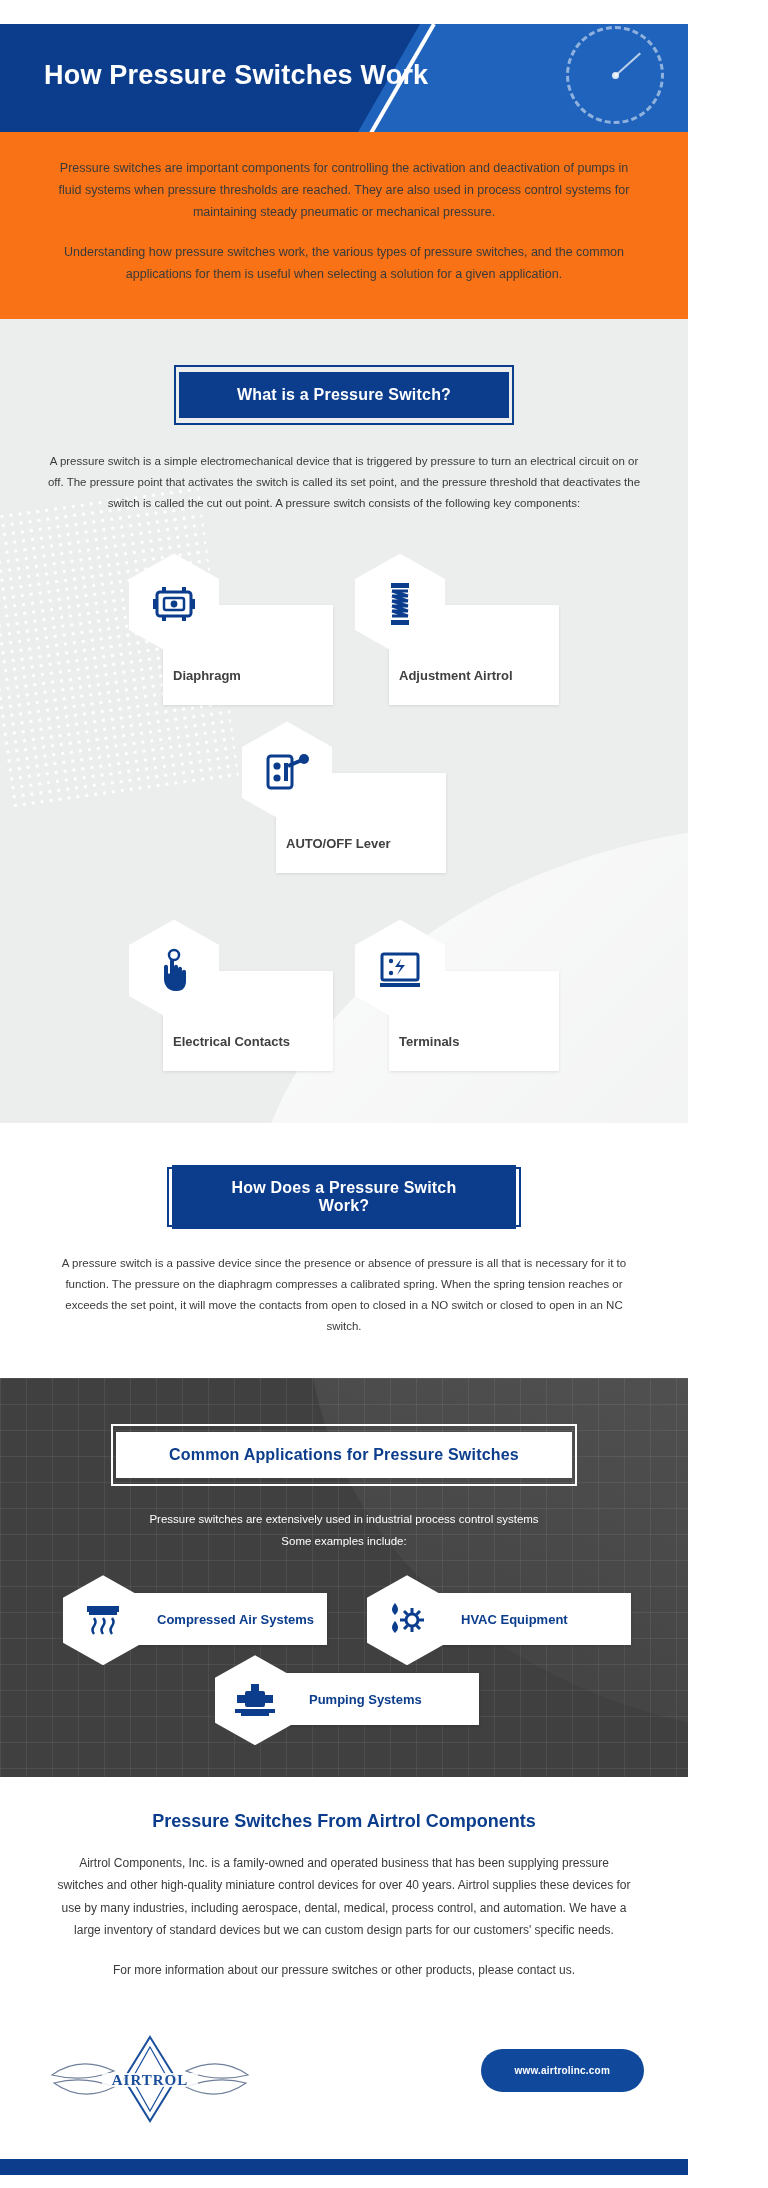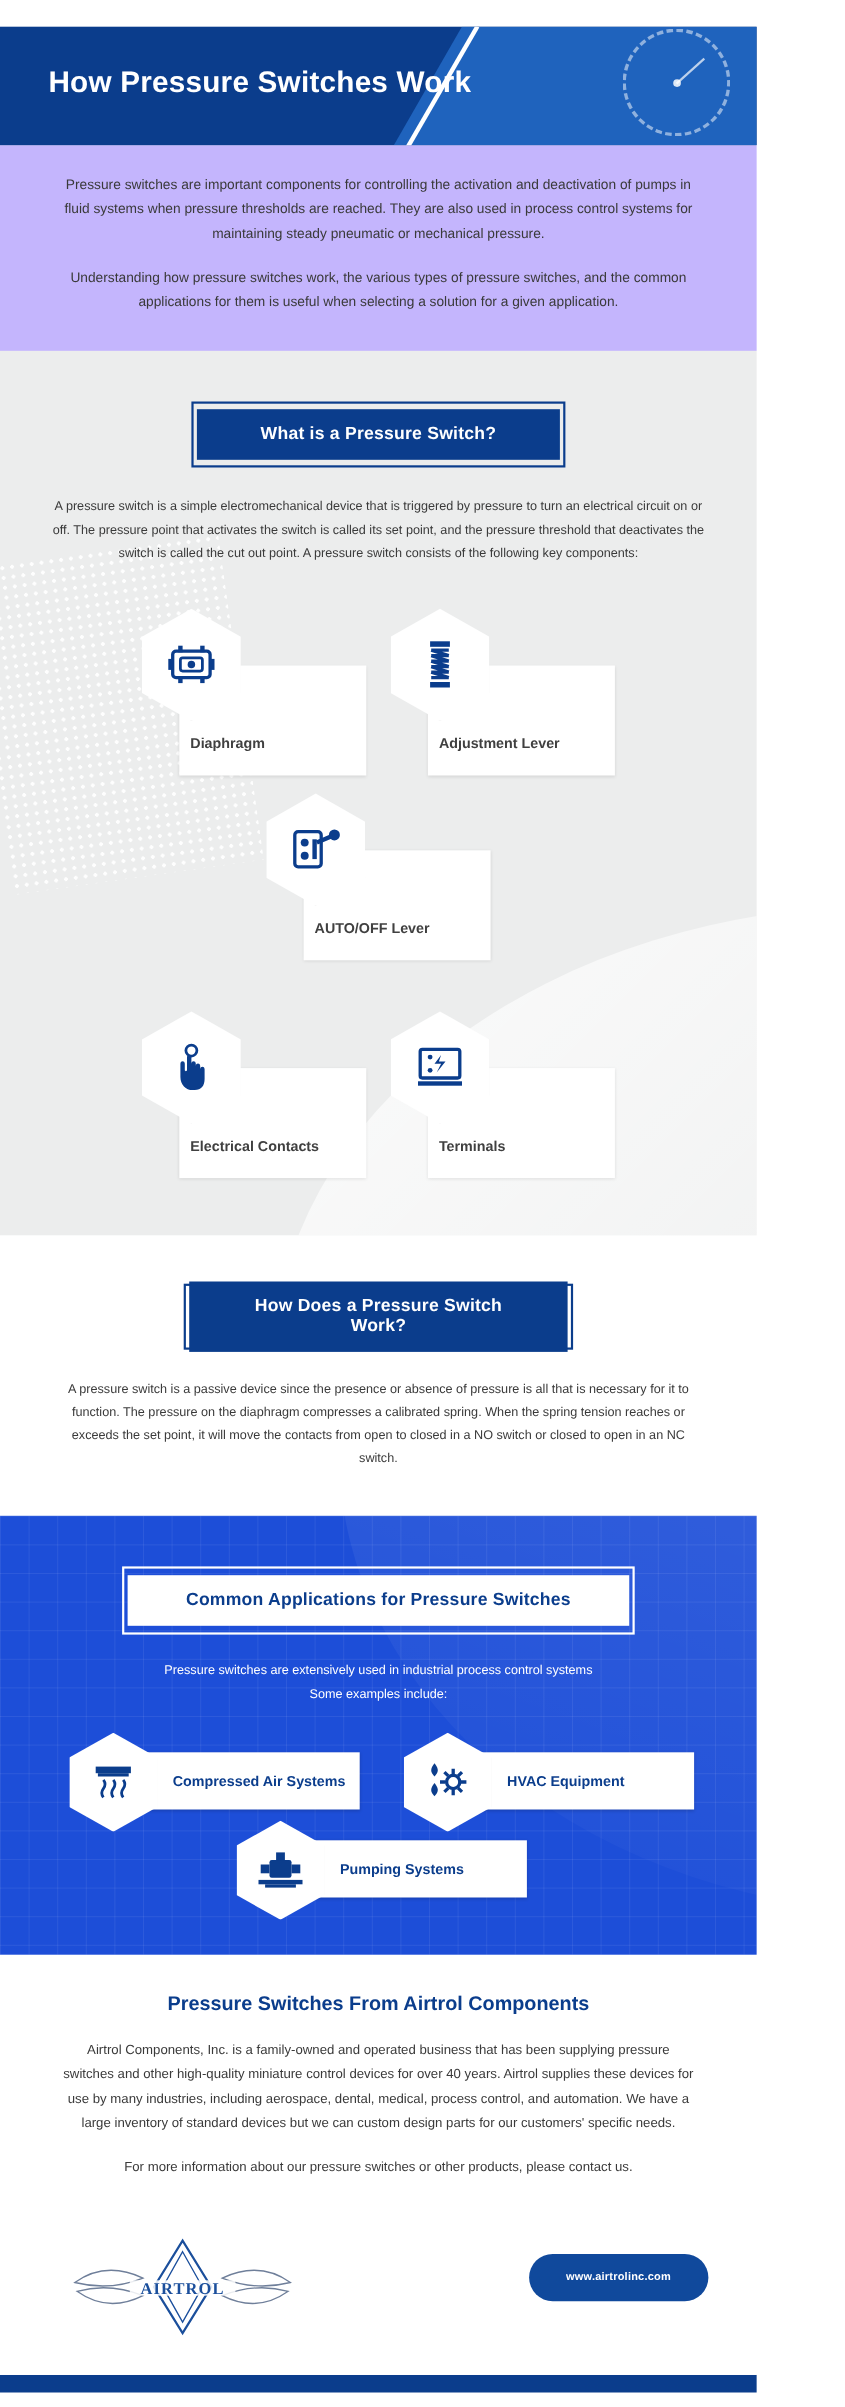--- a/index.html
+++ b/index.html
@@ -85,21 +85,21 @@
     margin: 0;
     color: #ffffff;
     font-size: 27px;
     font-weight: bold;
     letter-spacing: 0.2px;
   }
 
   
   .intro {
     padding: 26px 52px 34px 52px;
-    background: #c4b5fd;
+    background: #f97316;
   }
   .intro p {
     margin: 0 0 18px 0;
     font-size: 12.5px;
     line-height: 1.75;
     text-align: center;
     color: #3a3a3a;
   }
   .intro p:last-child { margin-bottom: 0; }
 
@@ -226,21 +226,21 @@
 
   
   .white-section {
     background: #ffffff;
     padding: 44px 0 42px 0;
   }
 
   
   .blue-section {
     position: relative;
-    background: #1d4ed8;
+    background: #404040;
     padding: 46px 0 52px 0;
     overflow: hidden;
   }
   .blue-grid {
     position: absolute;
     inset: 0;
     background-image:
       linear-gradient(rgba(255,255,255,0.07) 1px, transparent 1px),
       linear-gradient(90deg, rgba(255,255,255,0.07) 1px, transparent 1px);
     background-size: 26px 26px;
@@ -321,21 +321,21 @@
     color: #3a3a3a;
   }
 
   .footer-bar {
     position: relative;
     height: 150px;
     background: #ffffff;
   }
   .logo {
     position: absolute;
-    left: 56px;
+    left: 40px;
     top: 22px;
     width: 220px;
     height: 96px;
   }
   .logo svg { display: block; }
   .cta {
     position: absolute;
     right: 44px;
     top: 40px;
     background: #10499c;
@@ -405,21 +405,21 @@
 
       <div class="card">
         <div class="card-box"></div>
         <div class="hexicon">
           <svg width="42" height="48" viewBox="0 0 42 48" fill="none" stroke="#0b3d8c" stroke-width="3">
             <rect x="12" y="3" width="18" height="5" fill="#0b3d8c" stroke="none"></rect>
             <path d="M13 11 h16 M13 11 L29 16 M29 16 h-16 M13 16 L29 21 M29 21 h-16 M13 21 L29 26 M29 26 h-16 M13 26 L29 31 M29 31 h-16 M13 31 L29 36 M29 36 h-16"></path>
             <rect x="12" y="40" width="18" height="5" fill="#0b3d8c" stroke="none"></rect>
           </svg>
         </div>
-        <div class="card-label">Adjustment Lever</div>
+        <div class="card-label">Adjustment Airtrol</div>
       </div>
 
       <div class="card">
         <div class="card-box"></div>
         <div class="hexicon">
           <svg width="46" height="44" viewBox="0 0 46 44" fill="#0b3d8c">
             <rect x="4" y="6" width="24" height="32" rx="3" fill="none" stroke="#0b3d8c" stroke-width="3"></rect>
             <circle cx="13" cy="16" r="3.6"></circle>
             <circle cx="13" cy="28" r="3.6"></circle>
             <rect x="20" y="13" width="4" height="18"></rect>

